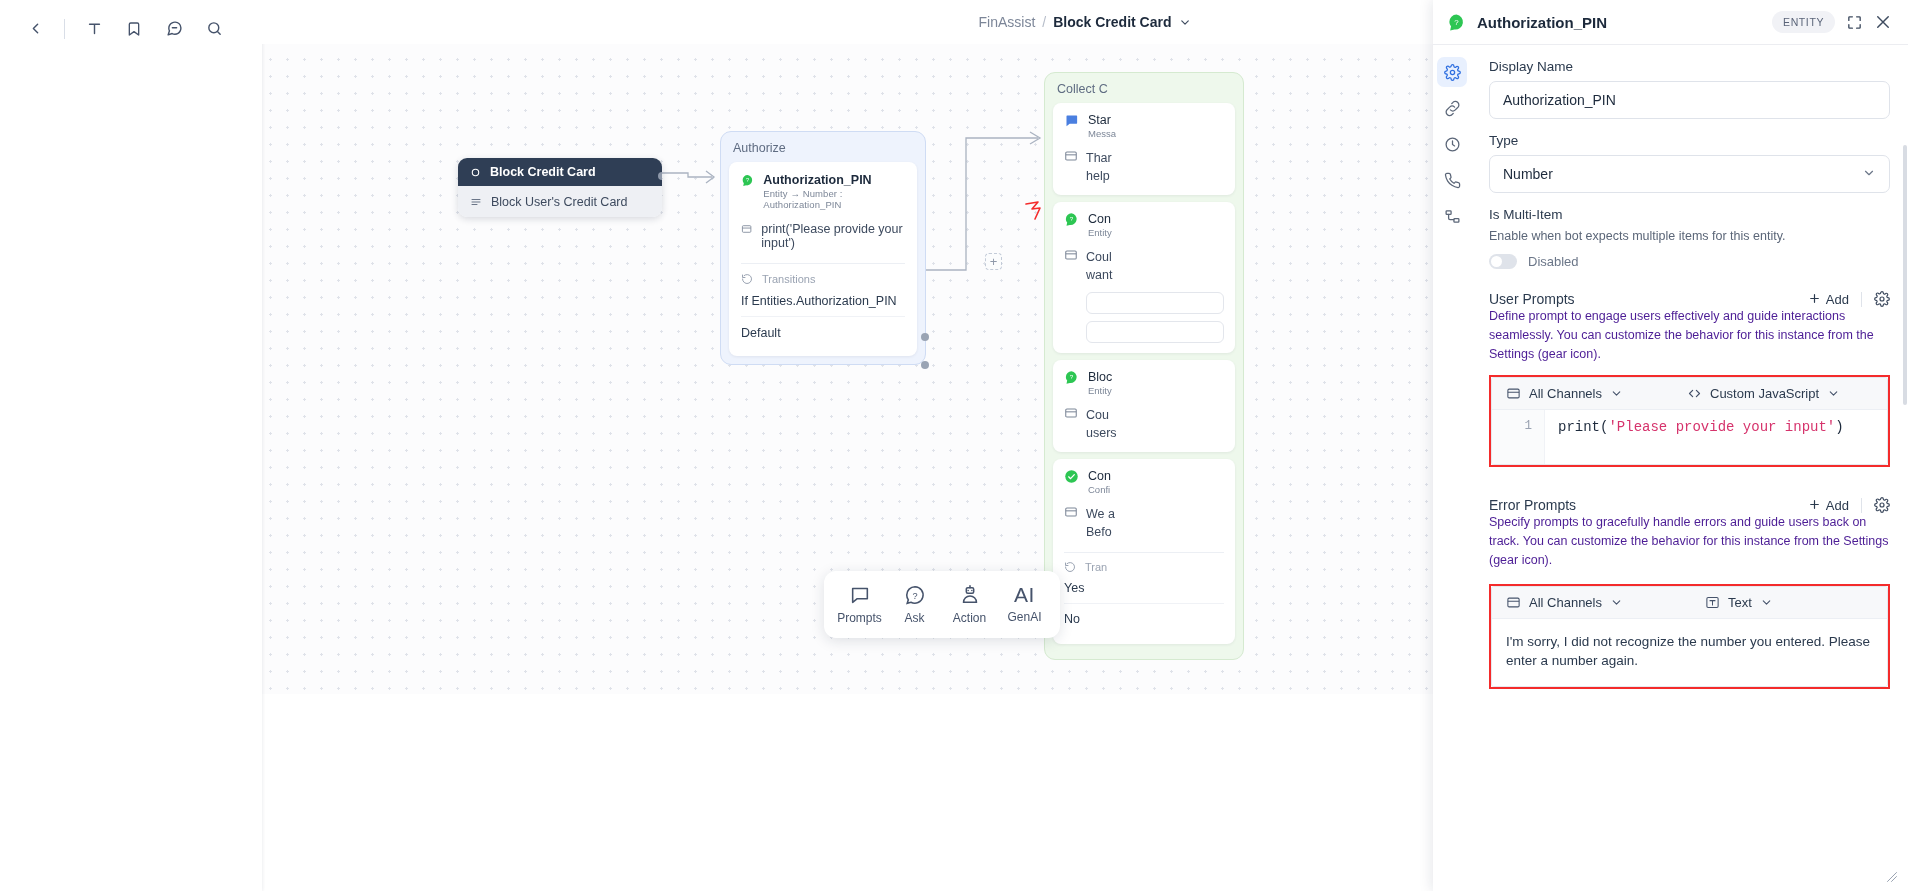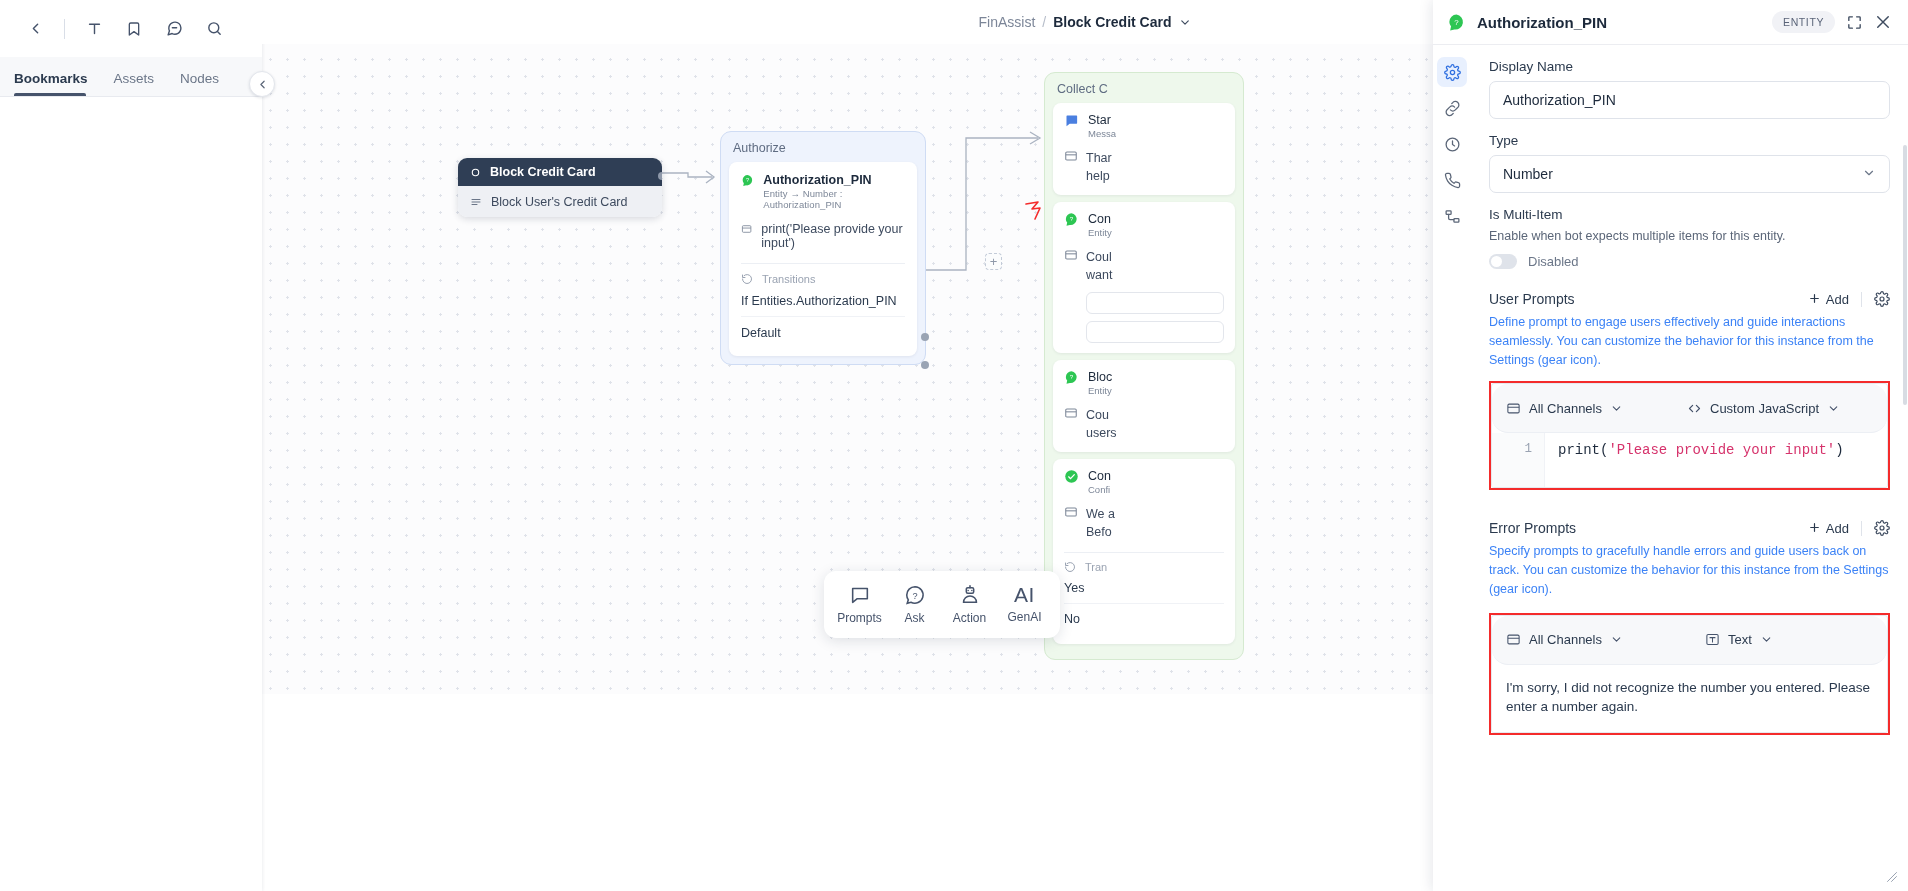--- a/index.html
+++ b/index.html
@@ -278,27 +278,27 @@
   .sec-head {
     display: flex; align-items: center; margin-top: 22px;
   }
   .sec-title { font-size: 14px; color: #2b3a4e; flex: 1; }
   .sec-add {
     font-size: 13px; color: #2b3a4e; cursor: pointer;
     display: flex; align-items: flex-start; gap: 5px;
   }
   .sec-vsep { width: 1px; height: 15px; background: #dfe3ea; margin: 0 12px; }
   .sec-gear { color: #3e4b5f; cursor: pointer; display: flex; }
-  .sec-desc { font-size: 12.5px; color: #3b82f6; line-height: 1.5; margin-top: 6px; }
+  .sec-desc { font-size: 12.5px; color: #4c1d95; line-height: 1.5; }
 
   .hl-box { border: 2px solid #f42b2b; margin-top: 12px; }
   .pm-card { border: 1px solid #e6e9ef; border-radius: 3px; overflow: hidden; background: #fff; }
   .pm-bar {
-    height: 49px; background: #f7f8fa; display: flex; align-items: center;
-    border-bottom: 1px solid #eceff4; padding: 0 14px; gap: 8px; border-radius: 16px;
+    height: 32px; background: #f7f8fa; display: flex; align-items: center;
+    border-bottom: 1px solid #eceff4; padding: 0 14px; gap: 8px;
   }
   .pm-ch {
     display: flex; align-items: center; gap: 8px;
     font-size: 13px; color: #2b3a4e; cursor: pointer;
   }
   .pm-type {
     display: flex; align-items: center; gap: 8px;
     font-size: 13px; color: #2b3a4e; cursor: pointer; margin-left: 56px;
   }
   .code-area { display: flex; background: #fff; min-height: 54px; }
@@ -360,30 +360,20 @@
           </svg>
       </div>
       <div class="tb-btn">
         <svg width="17" height="17" viewBox="0 0 24 24" fill="none" stroke="currentColor" stroke-width="2" stroke-linecap="round">
             <circle cx="11" cy="11" r="7"></circle>
             <path d="M20 20l-3.5-3.5"></path>
           </svg>
       </div>
     </div>
 
-    <div class="lp-tabs">
-      <div class="lp-tab active"><span>Bookmarks</span></div>
-      <div class="lp-tab"><span>Assets</span></div>
-      <div class="lp-tab"><span>Nodes</span></div>
-      <div class="collapse-btn">
-        <svg width="13" height="13" viewBox="0 0 24 24" fill="none" stroke="currentColor" stroke-width="2.2" stroke-linecap="round" stroke-linejoin="round">
-            <polyline points="15 18 9 12 15 6"></polyline>
-          </svg>
-      </div>
-    </div>
 
   </div>
 
   <div class="canvas">
 
     <div class="canvas-top-strip"></div>
 
     <div class="breadcrumb">
       <span class="bc-root">FinAssist</span>
       <span class="bc-sep">/</span>

